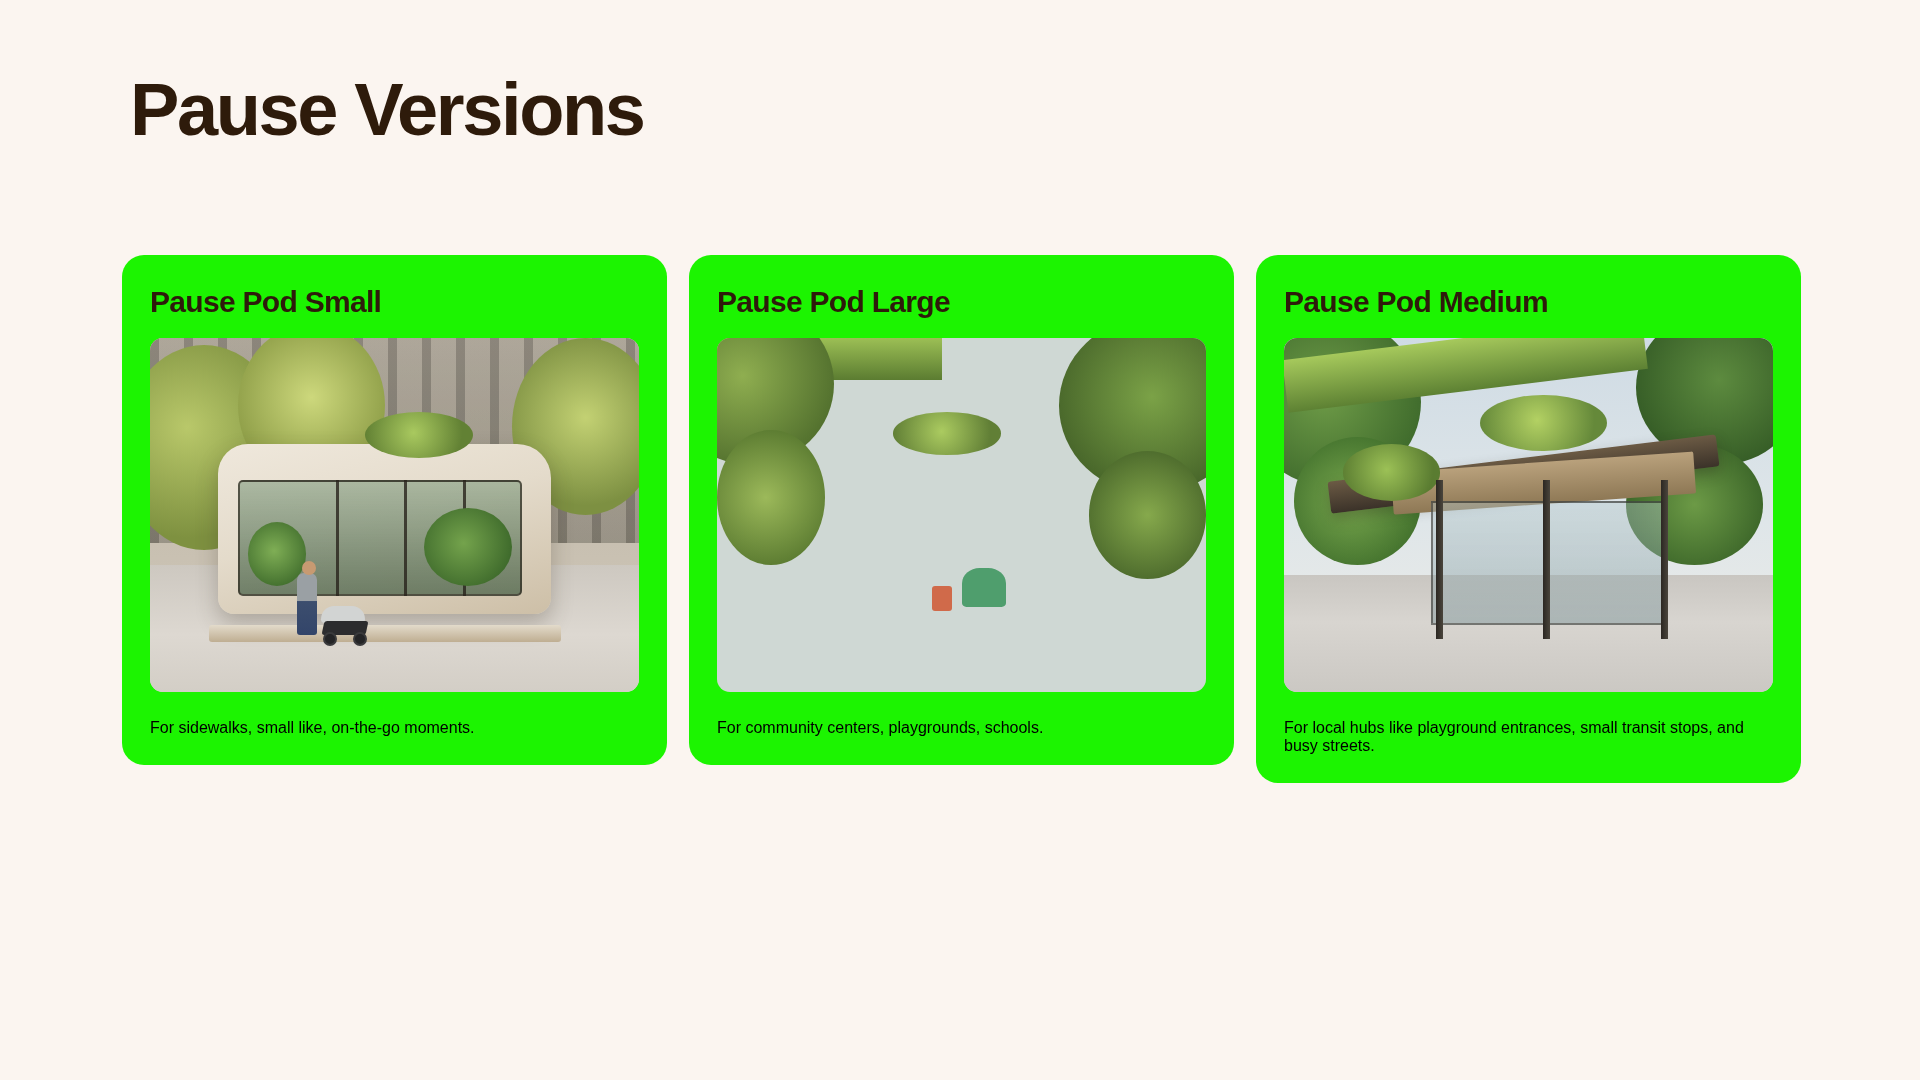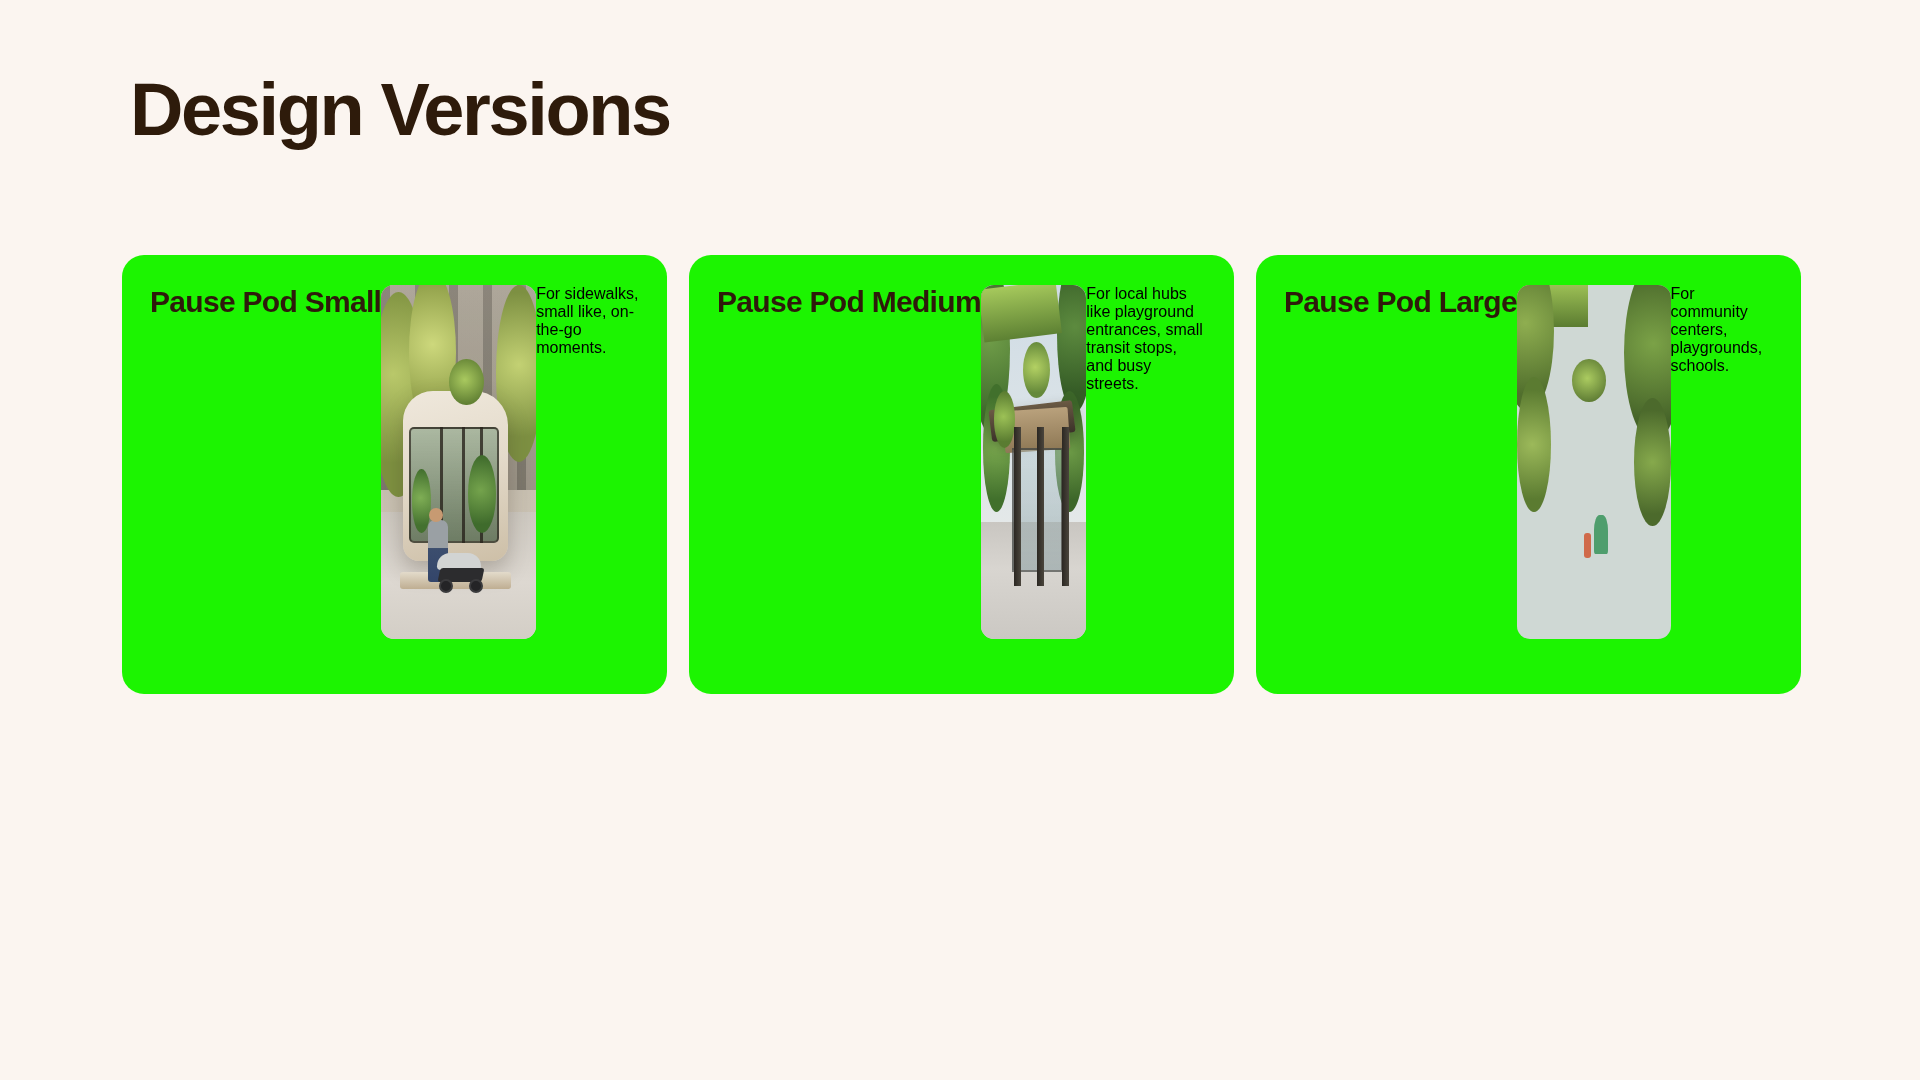--- a/index.html
+++ b/index.html
@@ -46,21 +46,21 @@
     align-items: flex-start;
     gap: 22px;
   }
 
   .card {
     width: 545px;
     background: #1CF401;
     border-radius: 22px;
     padding: 30px 28px 28px 28px;
     display: flex;
-    flex-direction: row;
+    flex-direction: column;
   }
 
   .card-title {
     font-size: 30px;
     font-weight: 700;
     letter-spacing: -0.7px;
     color: #2E1B0B;
     margin-bottom: 19px;
     white-space: nowrap;
   }
@@ -276,21 +276,21 @@
   
   .card-small  .desc { min-height: 152px; }
   .card-medium .desc { min-height: 196px; }
   .card-large  .desc { min-height: 152px; }
 </style>
 </head>
 <body>
 
 <div class="page">
 
-  <h1 class="page-title">Design Versions</h1>
+  <h1 class="page-title">Pause Versions</h1>
 
   <div class="card-row">
 
     <div class="card card-small">
       <div class="card-title">Pause Pod Small</div>
 
       <div class="render">
         <div class="render-scene">
           <div class="sky s1-sky"></div>
           <div class="s1-facade"></div>
@@ -324,60 +324,20 @@
             <div class="wheel" style="left:34px;"></div>
           </div>
         </div>
       </div>
 
       <div class="desc">
         <p>For sidewalks, small like, on-the-go moments.</p>
       </div>
     </div>
 
-    <div class="card card-medium">
-      <div class="card-title">Pause Pod Medium</div>
-
-      <div class="render">
-        <div class="render-scene">
-          <div class="sky s2-sky"></div>
-          <div class="ground s2-ground"></div>
-
-          <div class="blob" style="left:-8%;top:-6%;width:36%;height:48%;background:radial-gradient(circle at 45% 45%,#6f9c48,#3f6b2c 75%);"></div>
-          <div class="blob" style="right:-6%;top:-8%;width:34%;height:44%;background:radial-gradient(circle at 50% 45%,#5d8b3f,#355c26 75%);"></div>
-          <div class="blob" style="left:2%;top:28%;width:26%;height:36%;background:radial-gradient(circle at 45% 50%,#79a84e,#41702c 78%);"></div>
-          <div class="blob" style="right:2%;top:30%;width:28%;height:34%;background:radial-gradient(circle at 50% 50%,#6c9a46,#3c6629 78%);"></div>
-
-          <div class="s2-roof"></div>
-          <div class="s2-underside"></div>
-
-          <div class="foliage" style="left:14%;top:23%;width:74%;height:15%;background:linear-gradient(180deg,#a6c95c,#5d8133);transform:rotate(-7deg);"></div>
-          <div class="blob" style="left:40%;top:16%;width:26%;height:16%;background:radial-gradient(circle at 45% 45%,#b3d163,#65893a 75%);"></div>
-          <div class="blob" style="left:12%;top:30%;width:20%;height:16%;background:radial-gradient(circle at 45% 45%,#9cc156,#5a7c31 75%);"></div>
-
-          <div class="s2-glass"></div>
-          <div class="s2-col" style="left:31%;"></div>
-          <div class="s2-col" style="left:53%;"></div>
-          <div class="s2-col" style="left:77%;"></div>
-
-          <div class="s2-deckwood"></div>
-          <div class="s2-bench"></div>
-          <div class="s2-base"></div>
-
-          <div class="s2-kiosk">
-            <div class="screen"></div>
-          </div>
-        </div>
-      </div>
-
-      <div class="desc">
-        <p>For local hubs like playground entrances, small transit stops, and busy streets.</p>
-      </div>
-    </div>
-
     <div class="card card-large">
       <div class="card-title">Pause Pod Large</div>
 
       <div class="render">
         <div class="render-scene">
           <div class="sky s3-sky"></div>
           <div class="s3-tower"></div>
           <div class="ground s3-ground"></div>
 
           <div class="blob" style="left:-10%;top:-10%;width:34%;height:46%;background:radial-gradient(circle at 45% 45%,#8fae50,#516f2d 76%);"></div>
@@ -407,14 +367,54 @@
 
           <div class="s3-platform"></div>
         </div>
       </div>
 
       <div class="desc">
         <p>For community centers, playgrounds, schools.</p>
       </div>
     </div>
 
+    <div class="card card-medium">
+      <div class="card-title">Pause Pod Medium</div>
+
+      <div class="render">
+        <div class="render-scene">
+          <div class="sky s2-sky"></div>
+          <div class="ground s2-ground"></div>
+
+          <div class="blob" style="left:-8%;top:-6%;width:36%;height:48%;background:radial-gradient(circle at 45% 45%,#6f9c48,#3f6b2c 75%);"></div>
+          <div class="blob" style="right:-6%;top:-8%;width:34%;height:44%;background:radial-gradient(circle at 50% 45%,#5d8b3f,#355c26 75%);"></div>
+          <div class="blob" style="left:2%;top:28%;width:26%;height:36%;background:radial-gradient(circle at 45% 50%,#79a84e,#41702c 78%);"></div>
+          <div class="blob" style="right:2%;top:30%;width:28%;height:34%;background:radial-gradient(circle at 50% 50%,#6c9a46,#3c6629 78%);"></div>
+
+          <div class="s2-roof"></div>
+          <div class="s2-underside"></div>
+
+          <div class="foliage" style="left:14%;top:23%;width:74%;height:15%;background:linear-gradient(180deg,#a6c95c,#5d8133);transform:rotate(-7deg);"></div>
+          <div class="blob" style="left:40%;top:16%;width:26%;height:16%;background:radial-gradient(circle at 45% 45%,#b3d163,#65893a 75%);"></div>
+          <div class="blob" style="left:12%;top:30%;width:20%;height:16%;background:radial-gradient(circle at 45% 45%,#9cc156,#5a7c31 75%);"></div>
+
+          <div class="s2-glass"></div>
+          <div class="s2-col" style="left:31%;"></div>
+          <div class="s2-col" style="left:53%;"></div>
+          <div class="s2-col" style="left:77%;"></div>
+
+          <div class="s2-deckwood"></div>
+          <div class="s2-bench"></div>
+          <div class="s2-base"></div>
+
+          <div class="s2-kiosk">
+            <div class="screen"></div>
+          </div>
+        </div>
+      </div>
+
+      <div class="desc">
+        <p>For local hubs like playground entrances, small transit stops, and busy streets.</p>
+      </div>
+    </div>
+
   </div>
 </div>
 
 </body></html>

